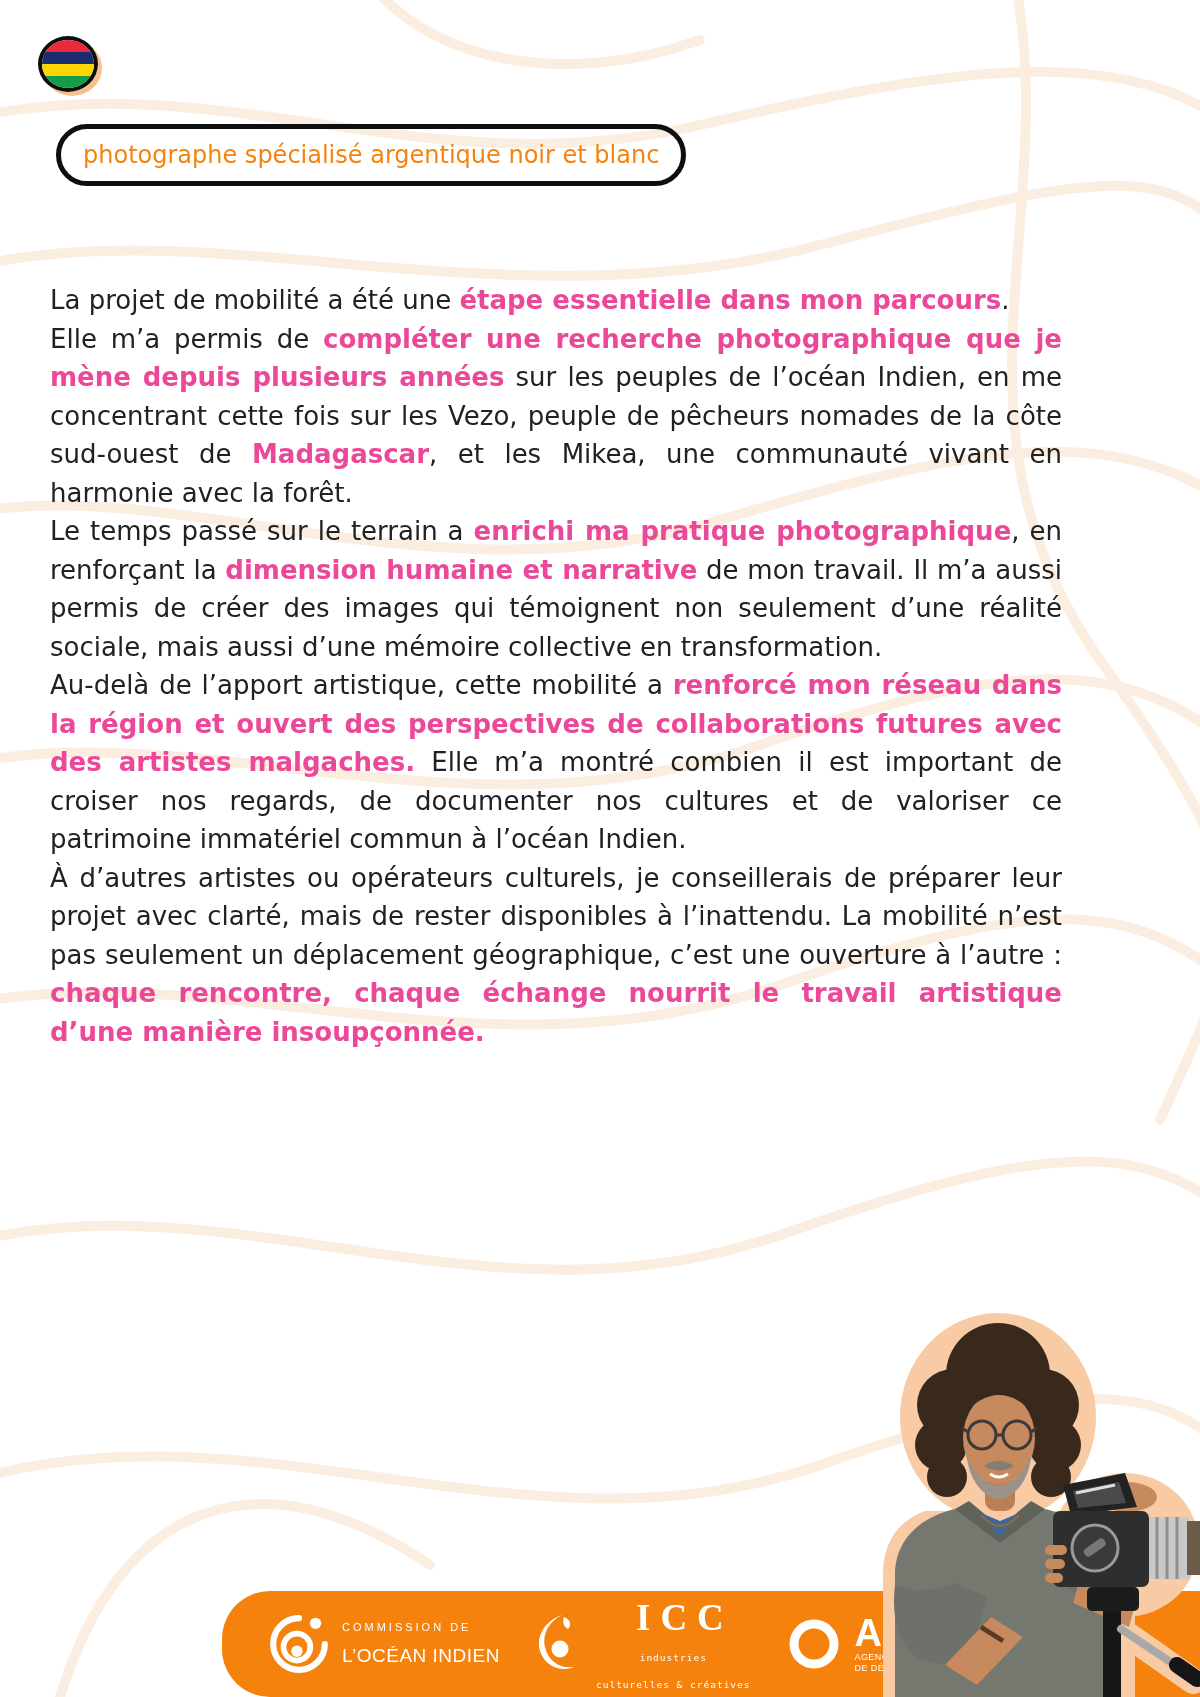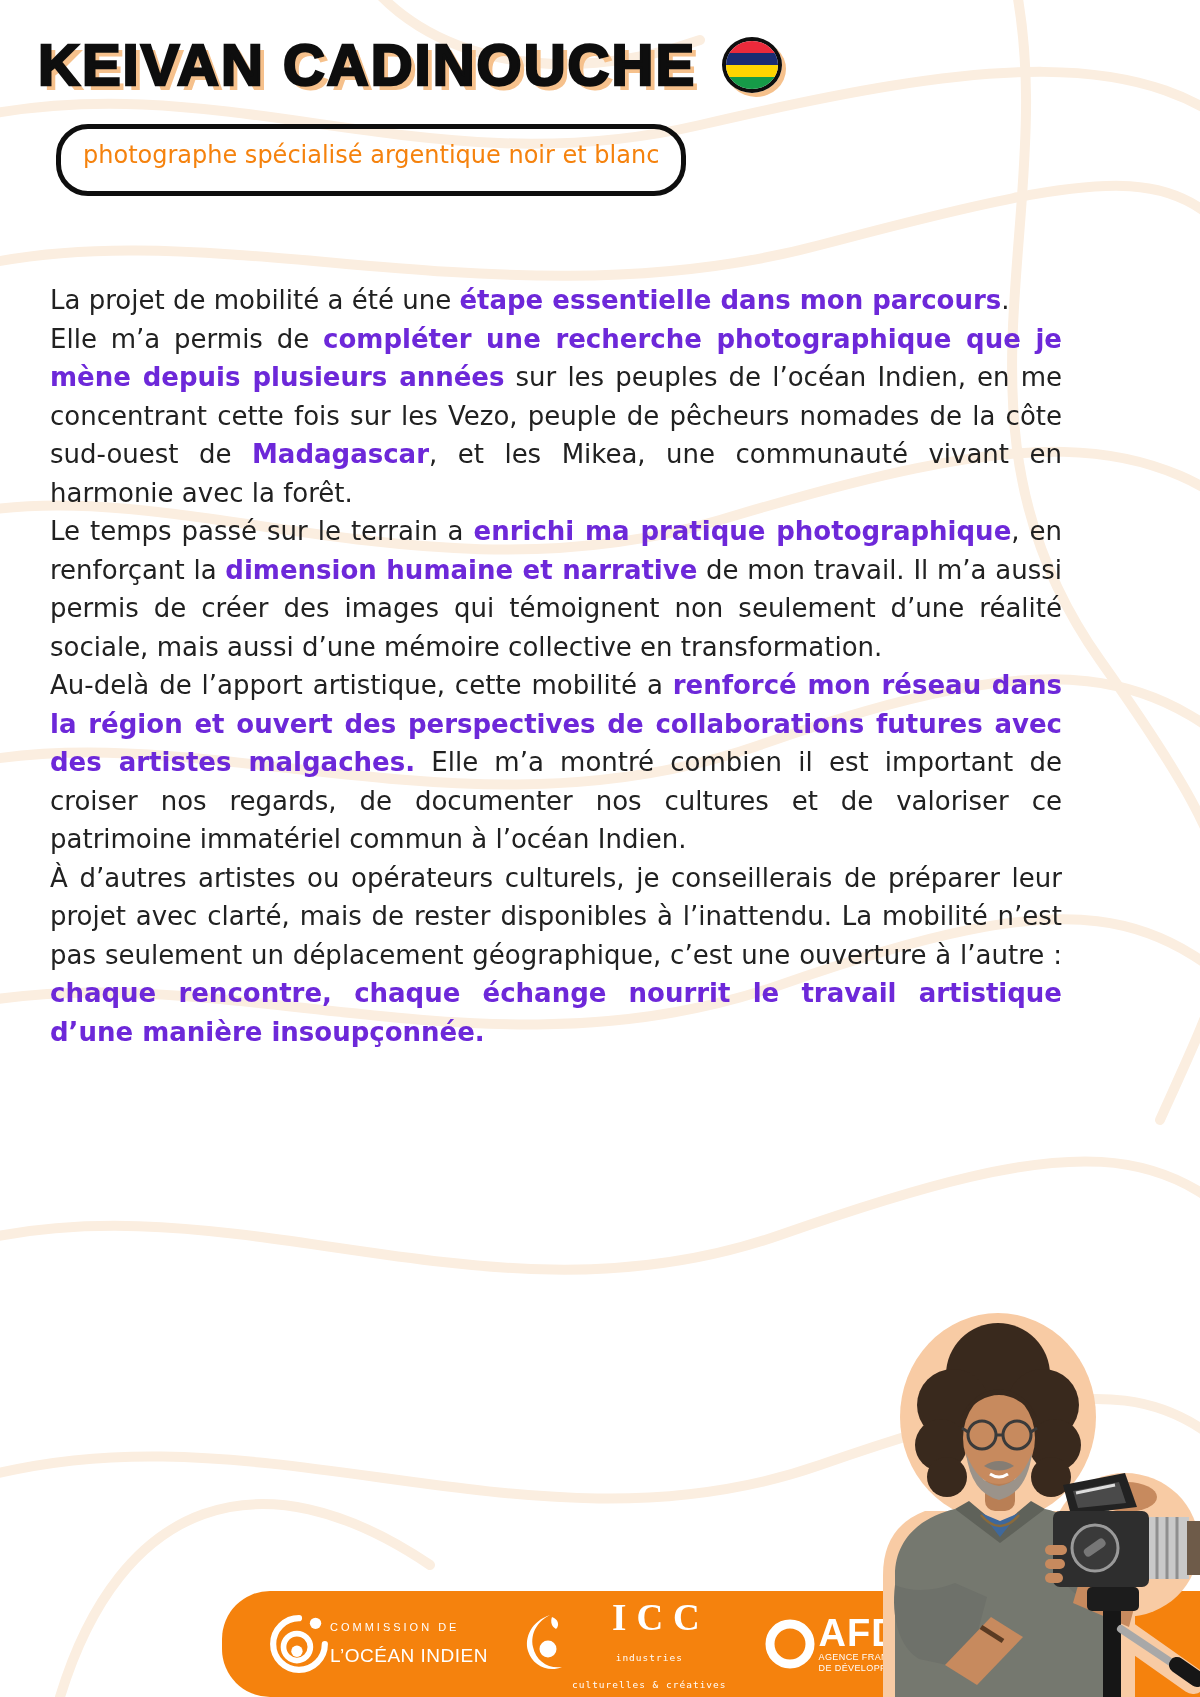--- a/index.html
+++ b/index.html
@@ -18,34 +18,34 @@
     text-shadow:5px 5px 0 var(--peach,#F6C18C);
   }
   .flag {
     width:60px; height:56px; border:4px solid var(--ink,#111); border-radius:50%;
     overflow:hidden; display:flex; flex-direction:column; box-shadow:4px 4px 0 var(--peach,#F6C18C);
   }
   .flag i { flex:1; display:block; }
 
   .badge {
     position:absolute; left:56px; top:124px; z-index:2; width:fit-content;
-    border:5px solid var(--ink,#0c0c0c); border-radius:32px; padding:9px 22px 19px 22px;
+    border:5px solid var(--ink,#0c0c0c); border-radius:32px; padding:9px 22px 9px 22px;
   }
   .badge p { color:var(--orange,#F5820D); font-size:24px; line-height:1.42; white-space:nowrap; }
 
   .article { position:absolute; left:50px; top:281px; width:1012px; z-index:2; }
   .article p { font-size:26px; line-height:38.5px; text-align:justify; color:var(--body-text,#212121); }
-  .article b { font-weight:700; color:#6d28d9; }
+  .article b { font-weight:700; color:#ec4899; }
 
   .footer-bar {
     position:absolute; left:222px; top:1591px; width:978px; height:106px; z-index:3;
     background:var(--orange,#F5820D); border-radius:48px 0 0 48px;
     display:flex; align-items:center; gap:34px; padding-left:46px; color:#fff;
   }
-  .logo { display:flex; align-items:center; gap:0; }
+  .logo { display:flex; align-items:center; gap:12px; }
   .coi-l1 { font-size:11px; letter-spacing:3px; font-family:"Liberation Sans",sans-serif; }
   .coi-l2 { font-size:19px; letter-spacing:0.5px; font-family:"Liberation Sans",sans-serif;margin-top:12px; }
   .icc-title { font-family:"Liberation Serif",serif; font-weight:700; font-size:37px; letter-spacing:10px; line-height:1;margin-left:40px; }
   .icc-sub { font-family:"DejaVu Sans Mono",monospace; font-size:9.5px; letter-spacing:1px; text-align:center;margin-top:16px; }
   .afd-title { font-family:"Liberation Sans",sans-serif; font-weight:700; font-size:38px; letter-spacing:1px; line-height:1; }
   .afd-sub { font-family:"Liberation Sans",sans-serif; font-size:9px; letter-spacing:0.4px; line-height:1.25; }
 
   .photo { position:absolute; left:795px; top:1245px; width:405px; height:452px; z-index:4; }
   .halo { fill:var(--outline-peach,#F8CBA4); }
   .halo-stroke { stroke:var(--outline-peach,#F8CBA4); }
@@ -60,21 +60,20 @@
   <path d="M-60 770 C 180 705 460 850 760 745 S 1160 665 1280 790"></path>
   <path d="M-60 1010 C 200 945 480 1090 780 985 S 1160 905 1280 1030"></path>
   <path d="M-60 1250 C 220 1165 480 1340 780 1235 S 1170 1135 1280 1265"></path>
   <path d="M-60 1490 C 240 1385 520 1570 820 1465 S 1180 1385 1280 1505"></path>
   <path d="M1010 -40 C 1070 200 930 420 1100 660 S 1250 920 1160 1120"></path>
   <path d="M60 1697 C 120 1500 260 1450 430 1565"></path>
   <path d="M360 -30 C 420 60 560 90 700 40"></path>
 </svg>
 
 <header class="header">
-  <h1 class="title">KEIVAN CADINOUCHE</h1>
   <span class="flag">
     <i style="background: rgb(235, 42, 59);"></i>
     <i style="background: rgb(27, 44, 113);"></i>
     <i style="background: rgb(255, 213, 0);"></i>
     <i style="background: rgb(22, 155, 72);"></i>
   </span>
 </header>
 
 <div class="badge">
   <p>photographe spécialisé argentique noir et blanc</p>

